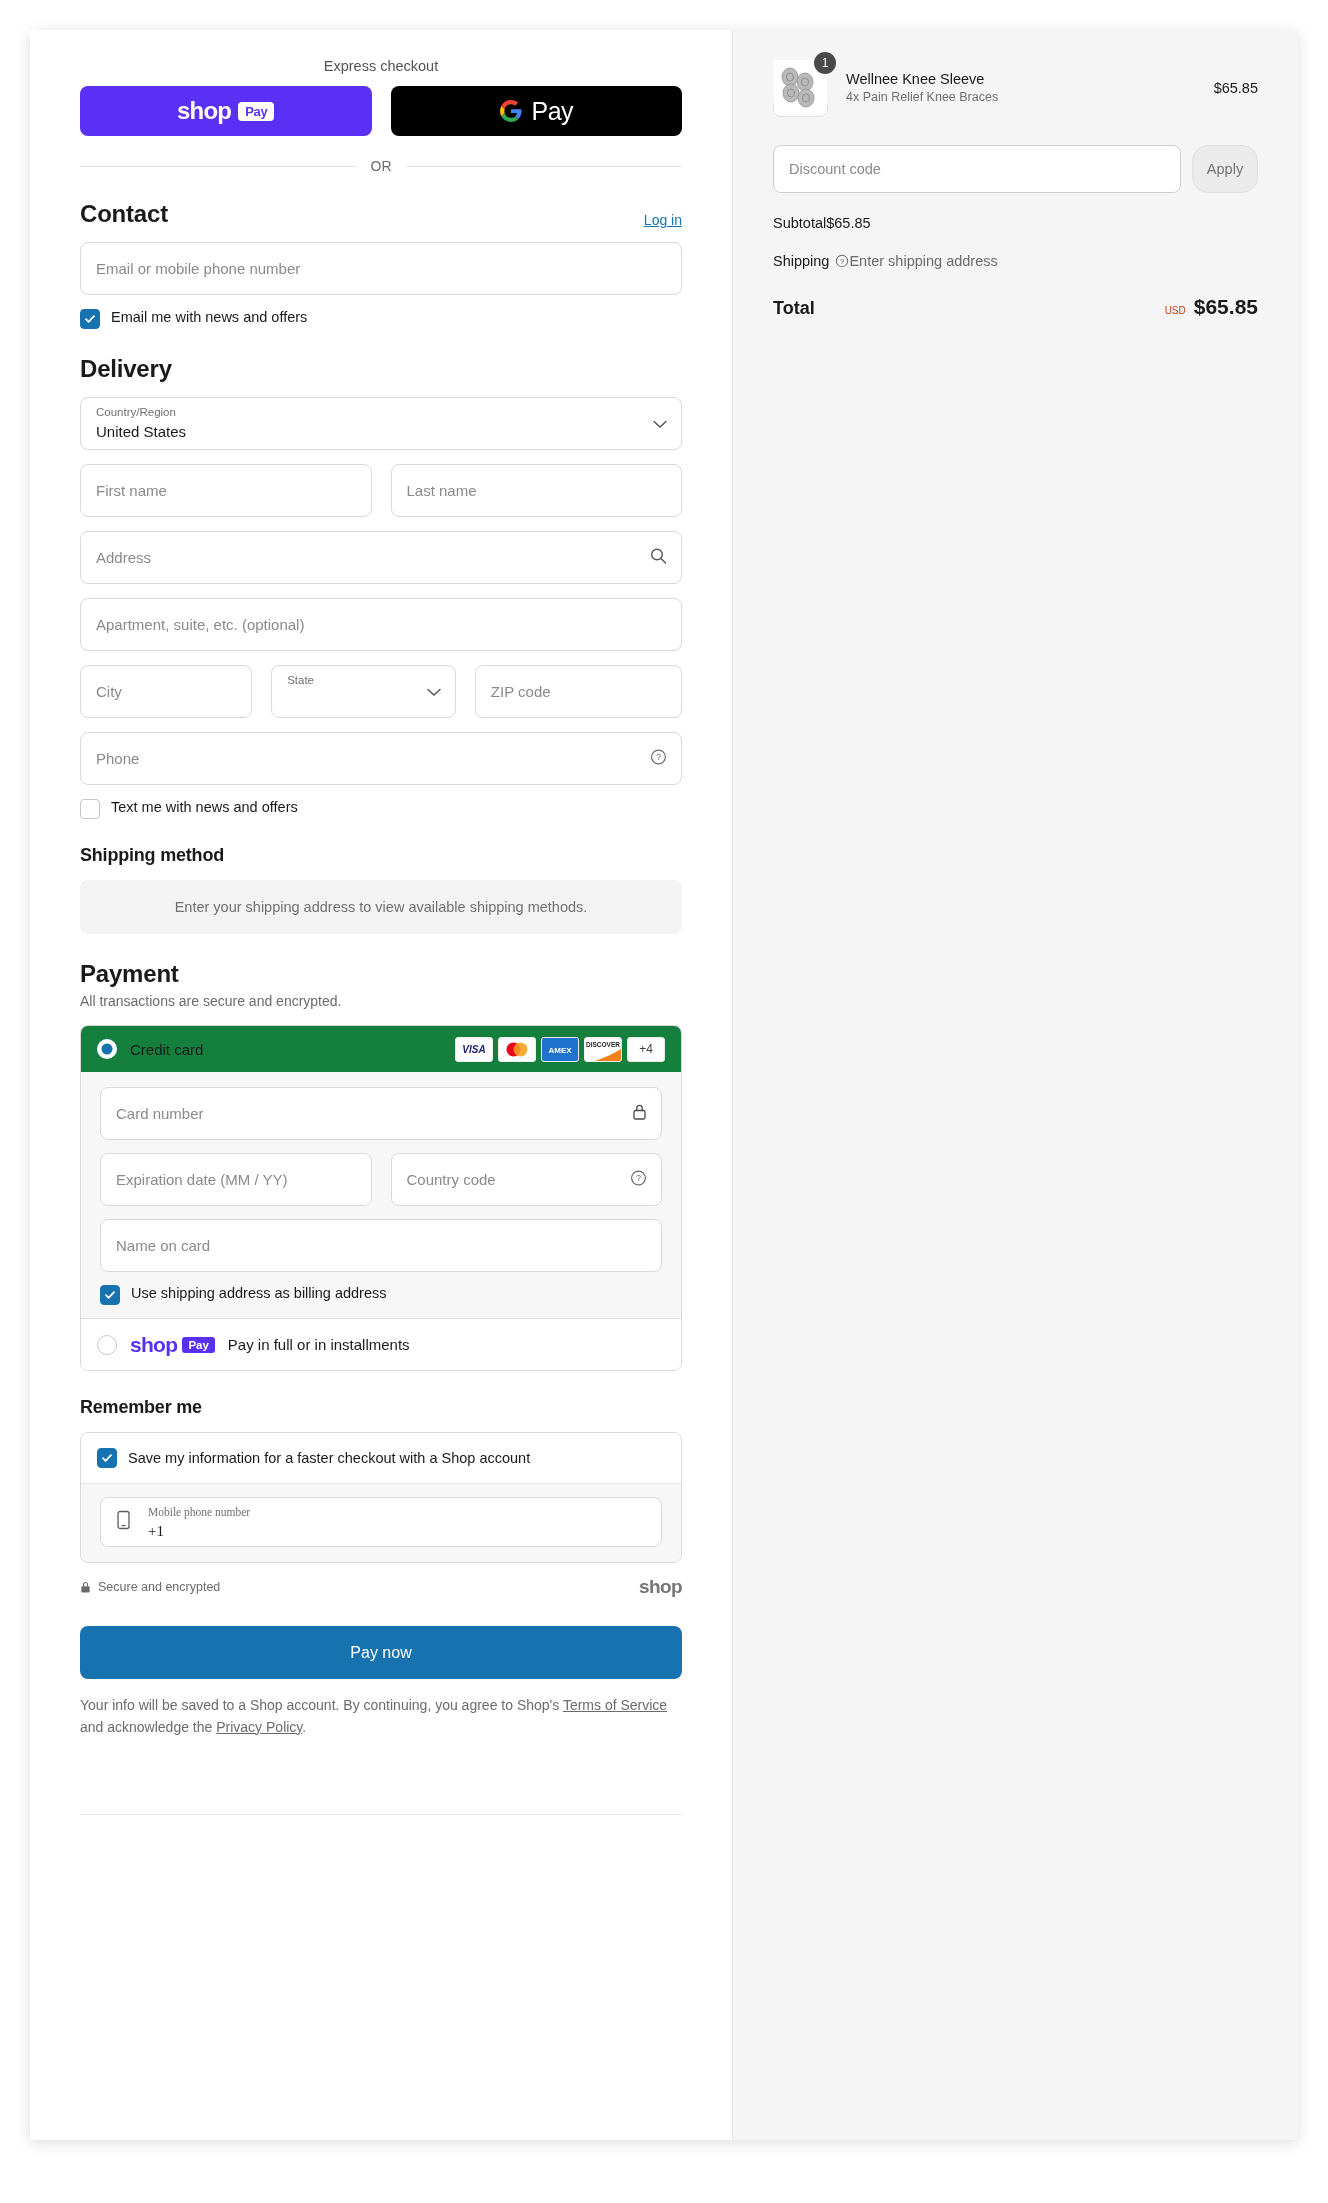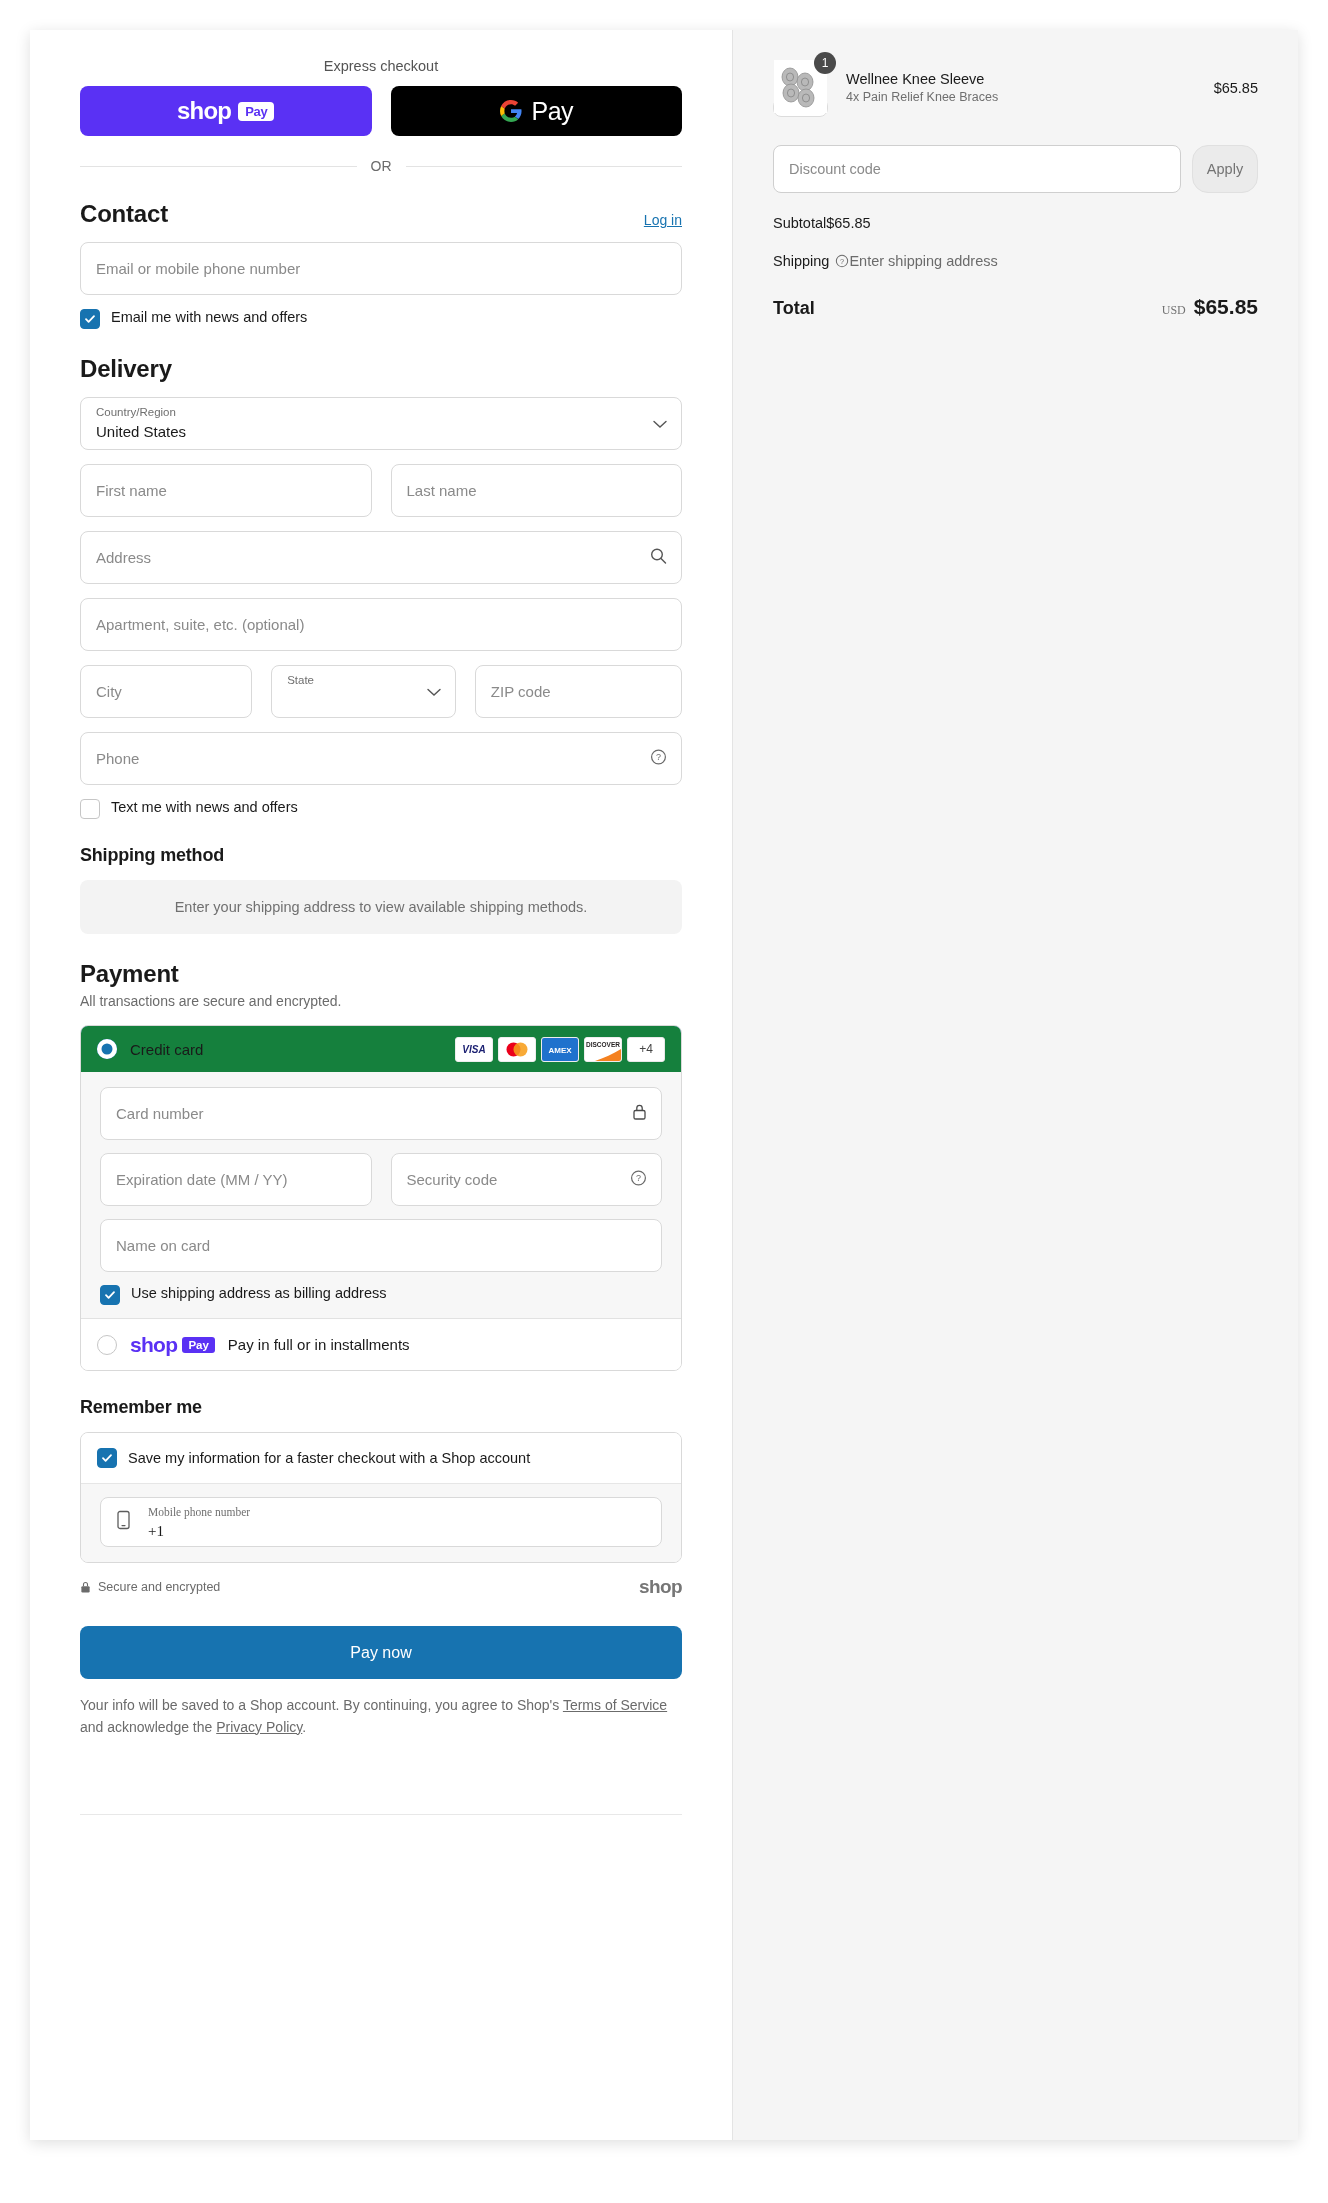--- a/index.html
+++ b/index.html
@@ -174,21 +174,21 @@
     font-family:"Liberation Sans", sans-serif;
   }
 
   .sum-row { display:flex; align-items:center; margin-top:22px; }
   .sum-label { font-size:14.5px; color:#1a1a1a; display:flex; align-items:center; gap:6px; }
   .sum-val { font-size:14.5px; color:#1a1a1a; }
   .sum-val.muted { color:#6b6b6b; }
   .tot-row { display:flex; justify-content:space-between; align-items:baseline; margin-top:26px; }
   .tot-label { font-size:18px; font-weight:700; color:#1a1a1a; }
   .tot-right { display:flex; align-items:baseline; gap:8px; }
-  .tot-cur { font-size:12px; color:#737373;font-family:Liberation Serif, serif; }
+  .tot-cur { font-size:10px; color:#c2410c; }
   .tot-val { font-size:21px; font-weight:700; color:#1a1a1a; }
 </style>
 </head>
 <body>
 
 <div class="page">
   <div class="card">
 
     <div class="left">
       <div class="left-inner">
@@ -354,21 +354,21 @@
                     <rect x="2" y="7" width="11" height="8.5" rx="1.6" stroke="#4a4a4a" stroke-width="1.3" fill="none"></rect>
                     <path d="M4.8 7V4.6a2.7 2.7 0 015.4 0V7" stroke="#4a4a4a" stroke-width="1.3" fill="none"></path>
                   </svg>
               </span>
             </div>
             <div class="row2">
               <div class="field" style="flex:1">
                 <span class="ph">Expiration date (MM / YY)</span>
               </div>
               <div class="field" style="flex:1">
-                <span class="ph">Security code</span>
+                <span class="ph">Country code</span>
                 <span class="right-ic">
                   <svg width="17" height="17" viewBox="0 0 18 18">
                       <circle cx="9" cy="9" r="7.3" stroke="#6b6b6b" stroke-width="1.3" fill="none"></circle>
                       <text x="9" y="12.6" font-size="9.5" fill="#6b6b6b" text-anchor="middle" font-family="Liberation Sans">?</text>
                     </svg>
                 </span>
               </div>
             </div>
             <div class="field">
               <span class="ph">Name on card</span>

